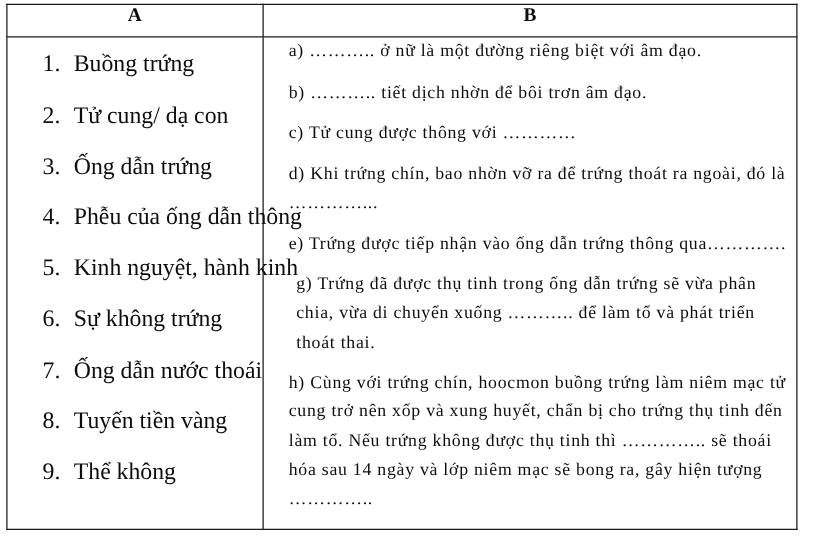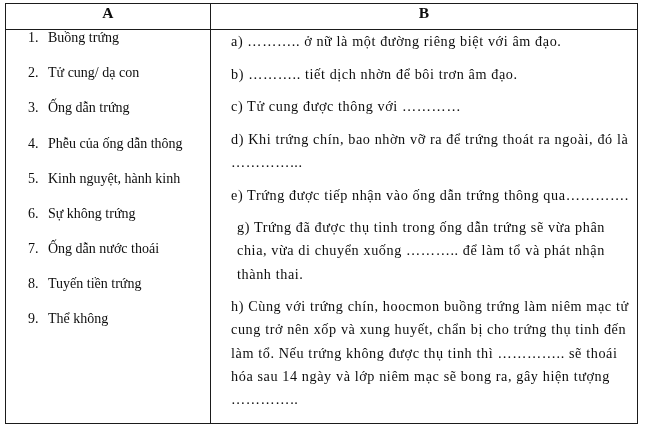--- a/index.html
+++ b/index.html
@@ -55,24 +55,24 @@
     font-weight: bold;
     font-size: 15.5px;
     letter-spacing: 0.2px;
   }
 
   
   .a-body {
     padding: 8px 4px 4px 4px;
   }
   ol.a-list {
-    margin: 0;
+    margin: 11px;
     padding: 0 0 0 36px;
     list-style: decimal;
-    font-size: 14px;
+    font-size: 19px;
   }
   ol.a-list li {
     margin: 0 0 19.5px 0;
     padding-left: 6px;
     line-height: 1.12;
     white-space: nowrap;
   }
   ol.a-list li:last-child { margin-bottom: 0; }
 
   
@@ -131,36 +131,36 @@
             <li>
               <span>Kinh nguyệt, hành kinh</span>
             </li>
             <li>
               <span>Sự không trứng</span>
             </li>
             <li>
               <span>Ống dẫn nước thoái</span>
             </li>
             <li>
-              <span>Tuyến tiền trứng</span>
+              <span>Tuyến tiền vàng</span>
             </li>
             <li>
               <span>Thể không</span>
             </li>
           </ol>
         </td>
 
         <td class="b-body">
           <div class="b-list">
             <p class="b-item fill">a) ……….. ở nữ là một đường riêng biệt với âm đạo.</p>
             <p class="b-item fill">b) ……….. tiết dịch nhờn để bôi trơn âm đạo.</p>
             <p class="b-item fill">c) Tử cung được thông với …………</p>
             <p class="b-item fill">d) Khi trứng chín, bao nhờn vỡ ra để trứng thoát ra ngoài, đó là …………...</p>
             <p class="b-item fill">e) Trứng được tiếp nhận vào ống dẫn trứng thông qua………….</p>
-            <p class="b-item fill indented">g) Trứng đã được thụ tinh trong ống dẫn trứng sẽ vừa phân chia, vừa di chuyển xuống ……….. để làm tổ và phát nhận thành thai.</p>
+            <p class="b-item fill indented">g) Trứng đã được thụ tinh trong ống dẫn trứng sẽ vừa phân chia, vừa di chuyển xuống ……….. để làm tổ và phát triển thoát thai.</p>
             <p class="b-item fill">h) Cùng với trứng chín, hoocmon buồng trứng làm niêm mạc tử cung trở nên xốp và xung huyết, chẩn bị cho trứng thụ tinh đến làm tổ. Nếu trứng không được thụ tinh thì ………….. sẽ thoái hóa sau 14 ngày và lớp niêm mạc sẽ bong ra, gây hiện tượng …………..</p>
           </div>
         </td>
 
       </tr>
     </tbody>
   </table>
 
 </div>
 

